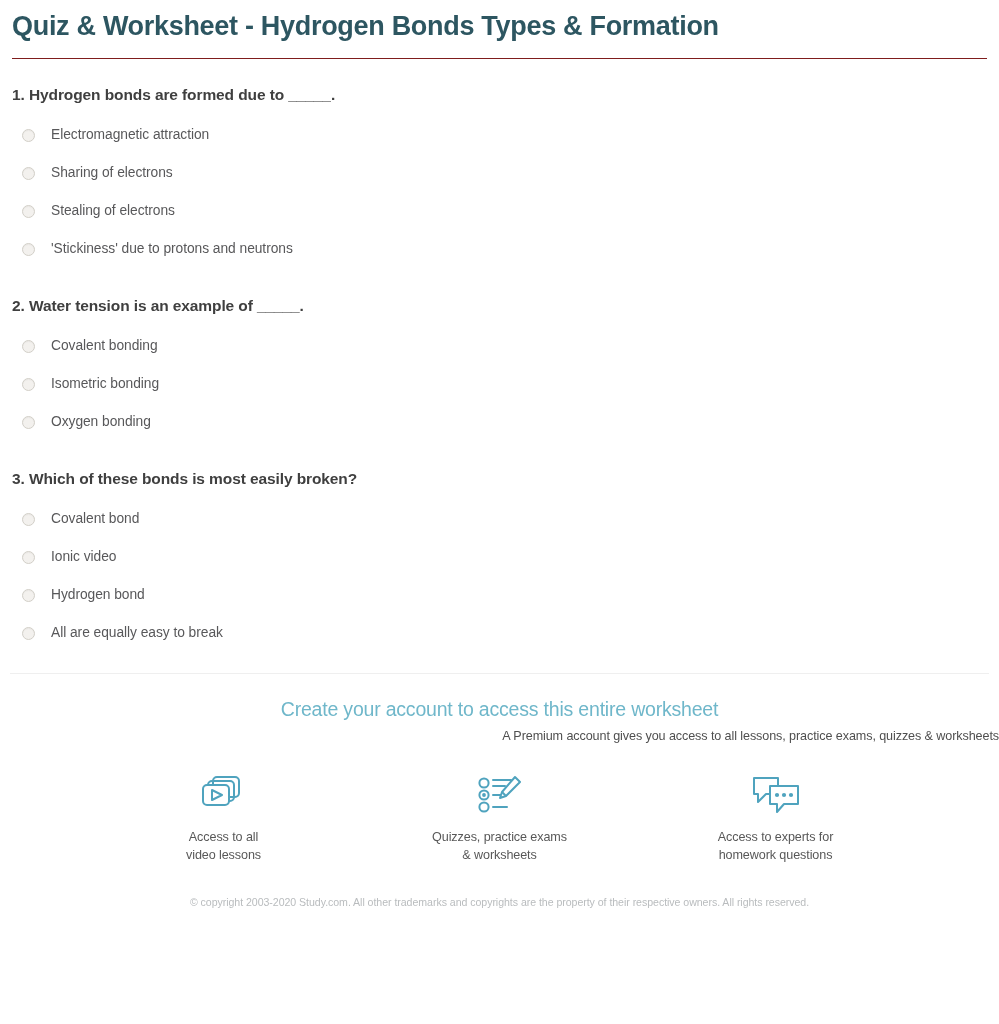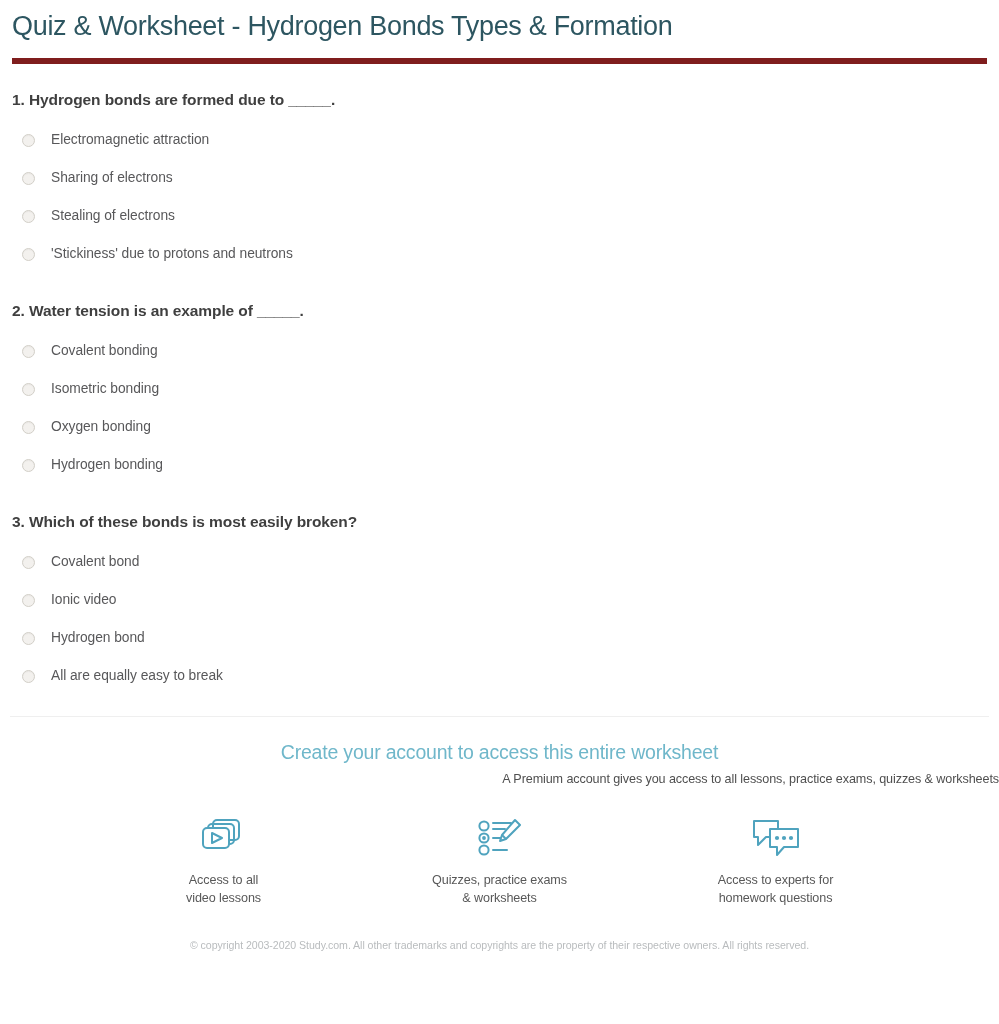--- a/index.html
+++ b/index.html
@@ -70,24 +70,24 @@
 
   
   .title-wrap {
     padding: 0 12px;
   }
   h1.page-title {
     margin: 0;
     padding: 10px 0 16px 0;
     font-size: 27px;
     line-height: 32px;
-    font-weight: 400;
+    font-weight: 700;
     color: #2d5661;
     letter-spacing: -0.3px;
-    border-bottom: 6px solid #7f1d1d;
+    border-bottom: 1px solid #7f1d1d;
     font-family: "Liberation Sans", "DejaVu Sans", sans-serif;
   }
 
   
   .quiz {
     padding: 0 12px;
   }
   .question-block {
     padding-top: 27px;
   }
@@ -238,24 +238,20 @@
           <span class="radio"></span>
           <span class="option-label">Covalent bonding</span>
         </li>
         <li class="option">
           <span class="radio"></span>
           <span class="option-label">Isometric bonding</span>
         </li>
         <li class="option">
           <span class="radio"></span>
           <span class="option-label">Oxygen bonding</span>
-        </li>
-        <li class="option">
-          <span class="radio"></span>
-          <span class="option-label">Hydrogen bonding</span>
         </li>
       </ul>
     </div>
 
     <div class="question-block">
       <p class="question-text">3. Which of these bonds is most easily broken?</p>
       <ul class="options">
         <li class="option">
           <span class="radio"></span>
           <span class="option-label">Covalent bond</span>

